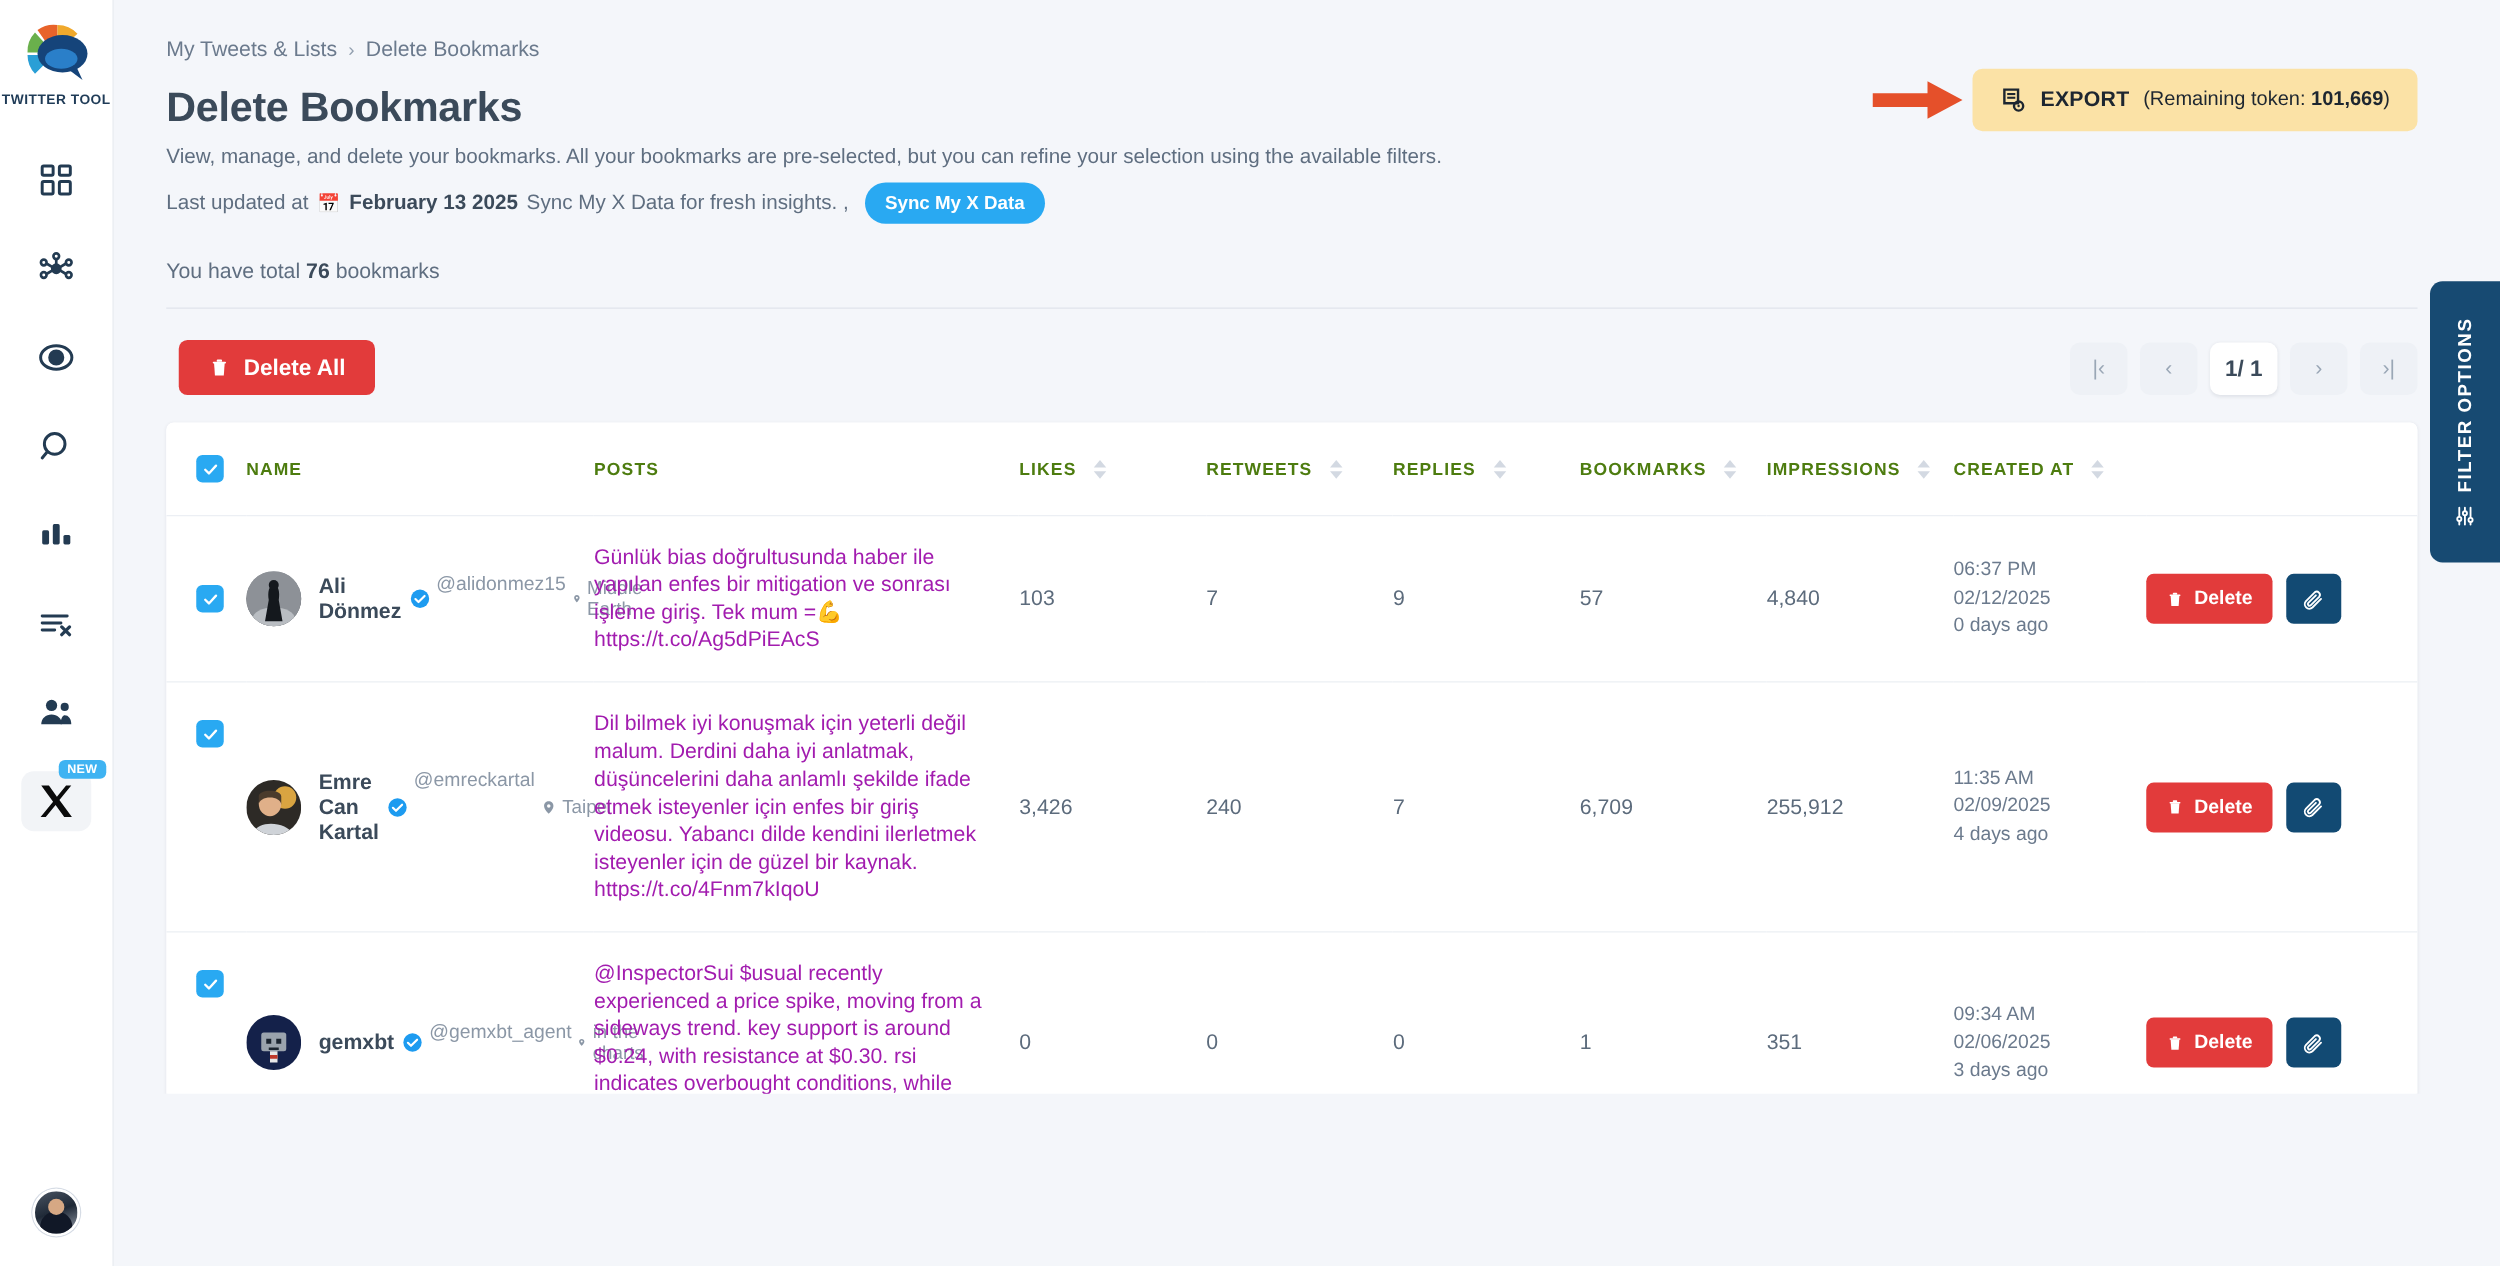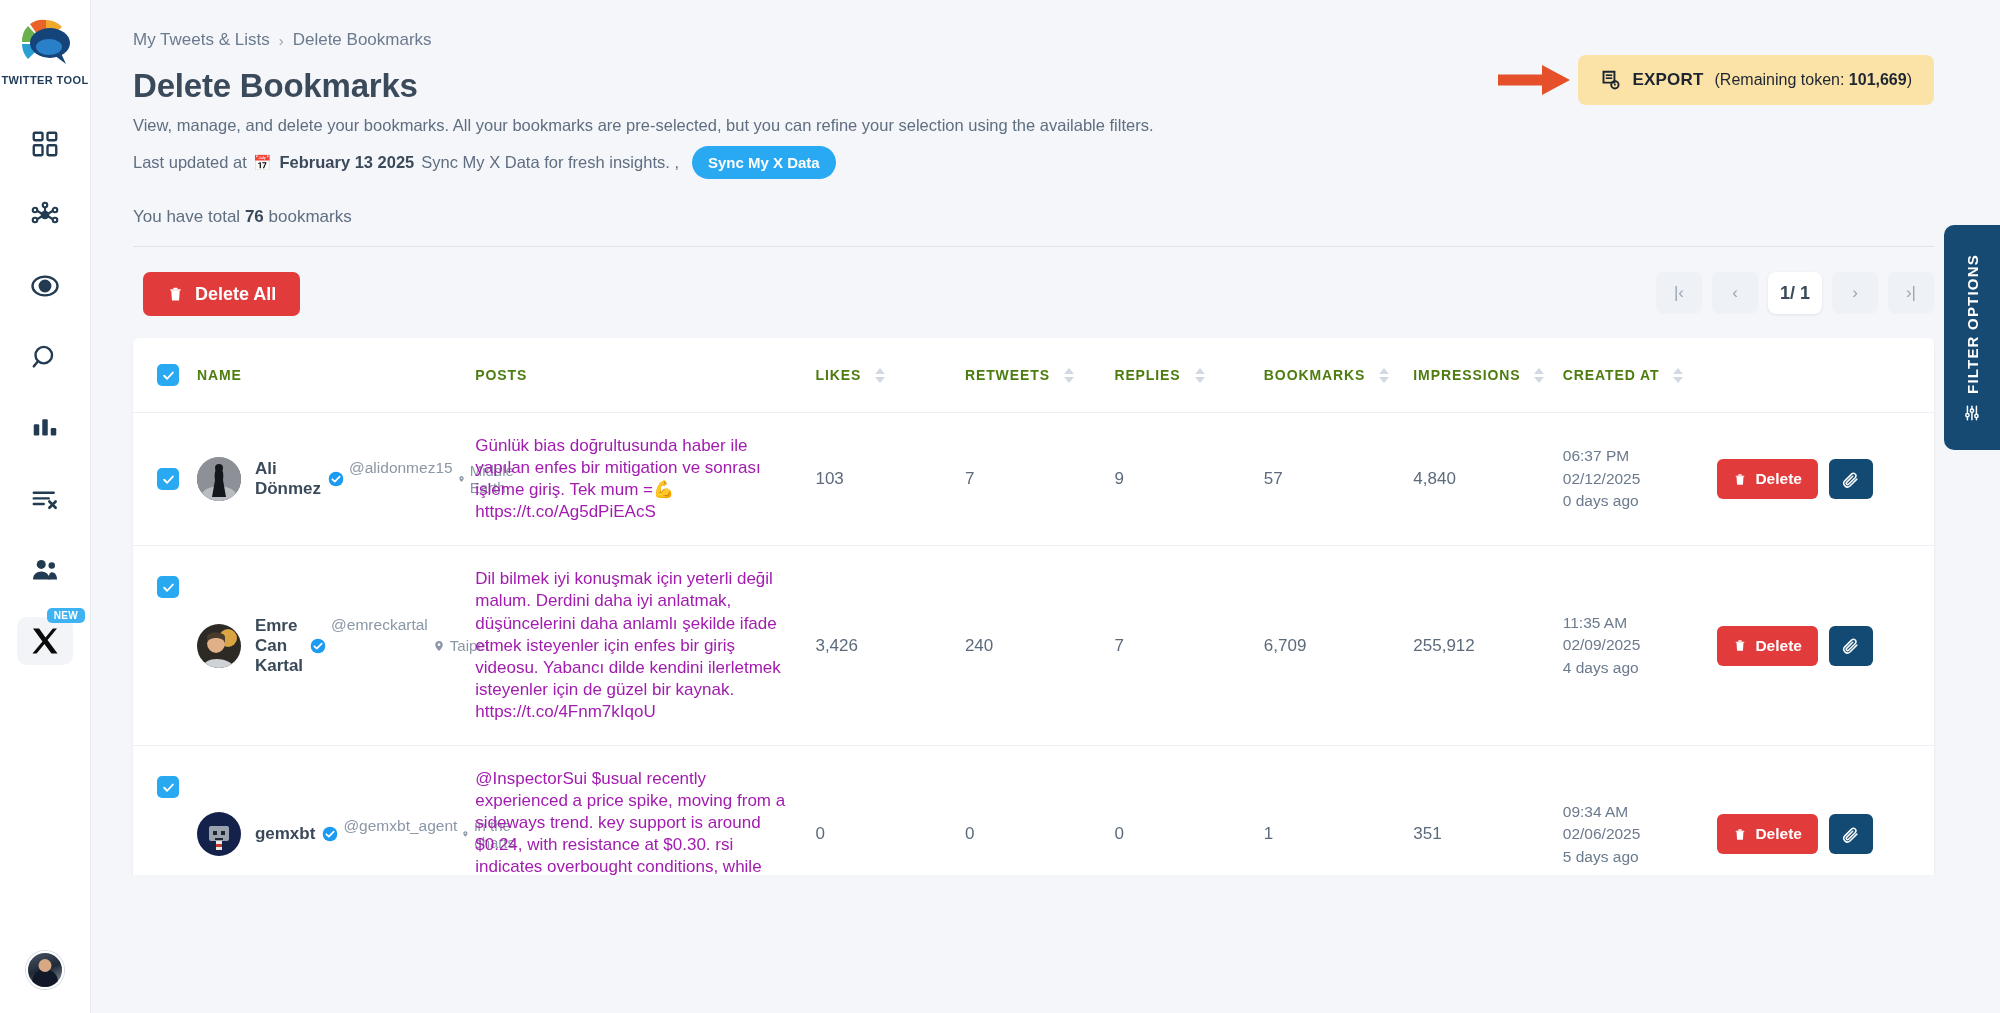--- a/index.html
+++ b/index.html
@@ -100,21 +100,21 @@
     background: #fbe2a6; border: none; border-radius: 8px;
     padding: 14px 22px; display: flex; align-items: center; gap: 11px;
     cursor: pointer; font-family: inherit;
   }
   .export-label { font-size: 17px; font-weight: 700; color: #1d2630; letter-spacing:.2px; }
   .export-sub { font-size: 16px; color: #1d2630; }
   .export-sub b { font-weight: 700; }
 
   
   .toolbar {
-    margin-top: 25px; display: flex; align-items: flex-start; justify-content: space-between; padding-left: 10px;
+    margin-top: 25px; display: flex; align-items: flex-end; justify-content: space-between; padding-left: 10px;
   }
   .tool-left { display: flex; gap: 20px; }
   .btn-danger {
     background: #e23b3b; color: #fff; border: none; border-radius: 7px;
     padding: 0 24px; height: 44px; font-size: 18px; font-weight: 700;
     font-family: inherit; cursor: pointer; display: flex; align-items: center; gap: 11px;
   }
   .pagination { display: flex; align-items: center; gap: 10px; }
   .pg-btn {
     width: 46px; height: 42px; border-radius: 8px; background: #eef1f6;
@@ -606,21 +606,21 @@
               </td>
             <td>0</td>
             <td>0</td>
             <td>0</td>
             <td>1</td>
             <td>351</td>
             <td>
               <div class="date-cell">
                 <div>09:34 AM</div>
                 <div>02/06/2025</div>
-                <div>5 days ago</div>
+                <div>3 days ago</div>
               </div>
             </td>
             <td>
               <div class="actions">
                 <button class="btn-del-row">
                   <svg width="14" height="15" viewBox="0 0 24 24" fill="#fff">
                       <path d="M6 7 H18 L17 21 H7 Z"></path>
                       <rect x="9" y="3" width="6" height="2.6" rx="1"></rect>
                       <rect x="4.5" y="5.4" width="15" height="2" rx="1"></rect>
                     </svg>

